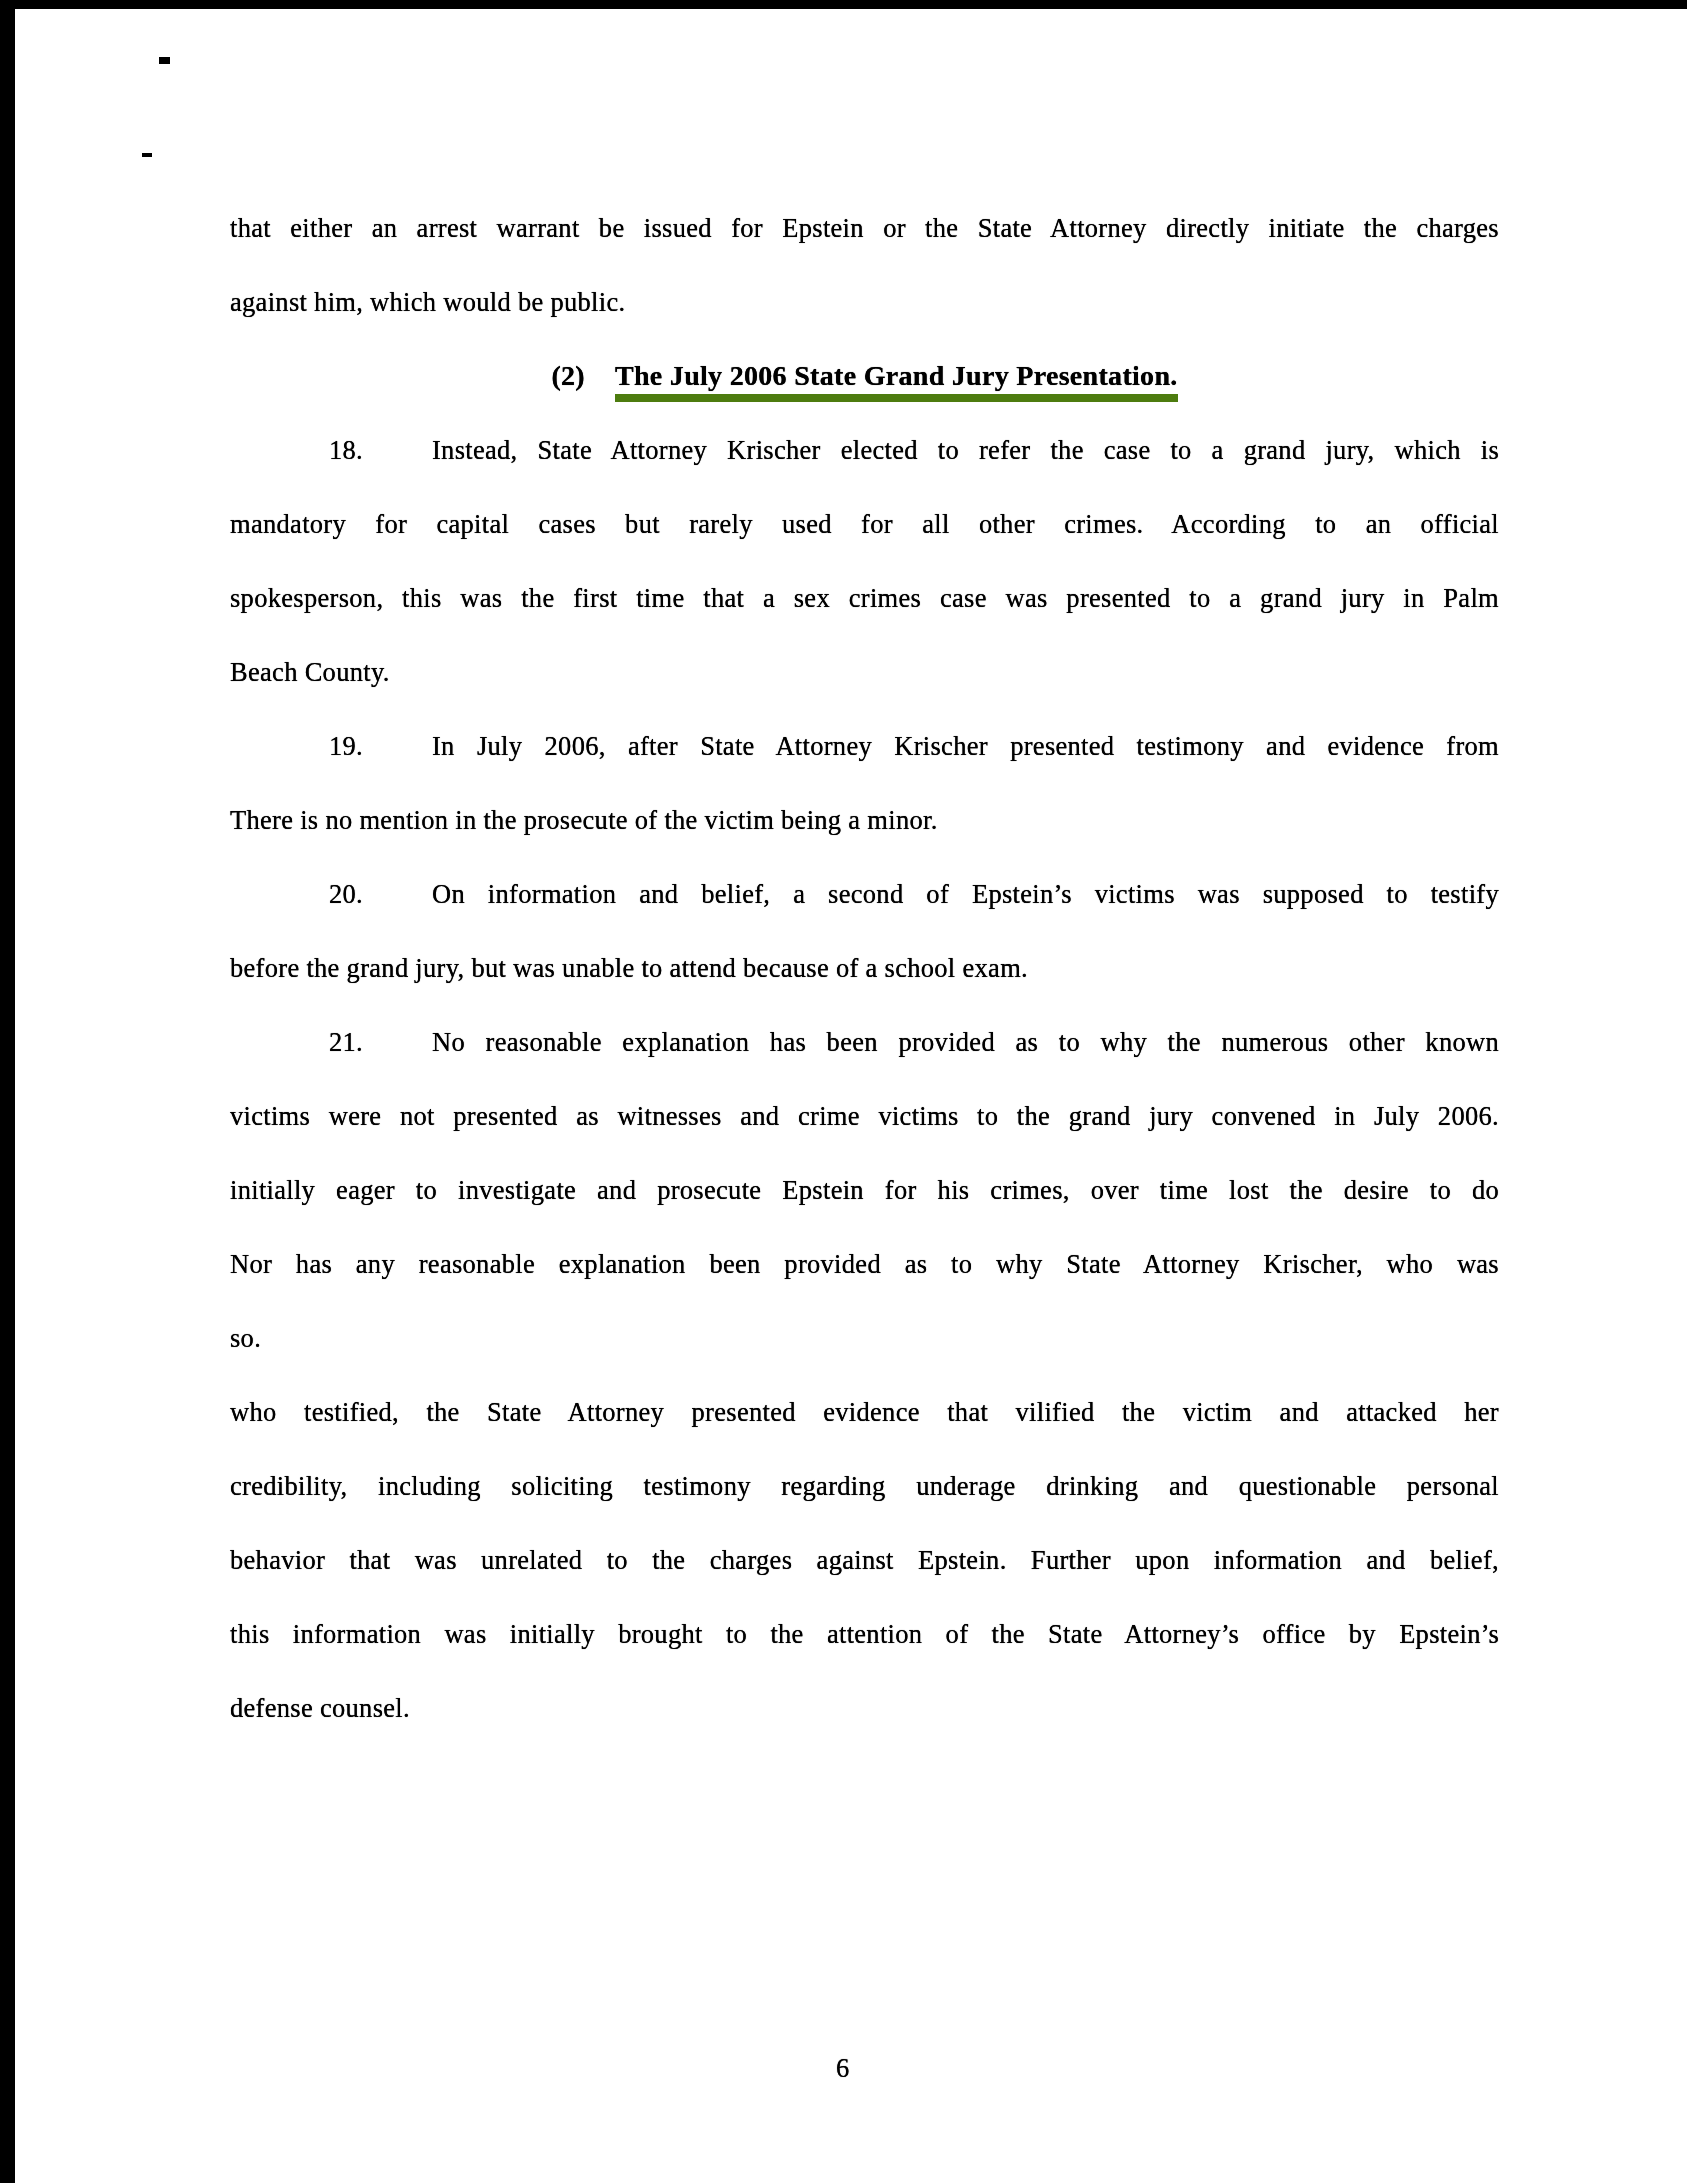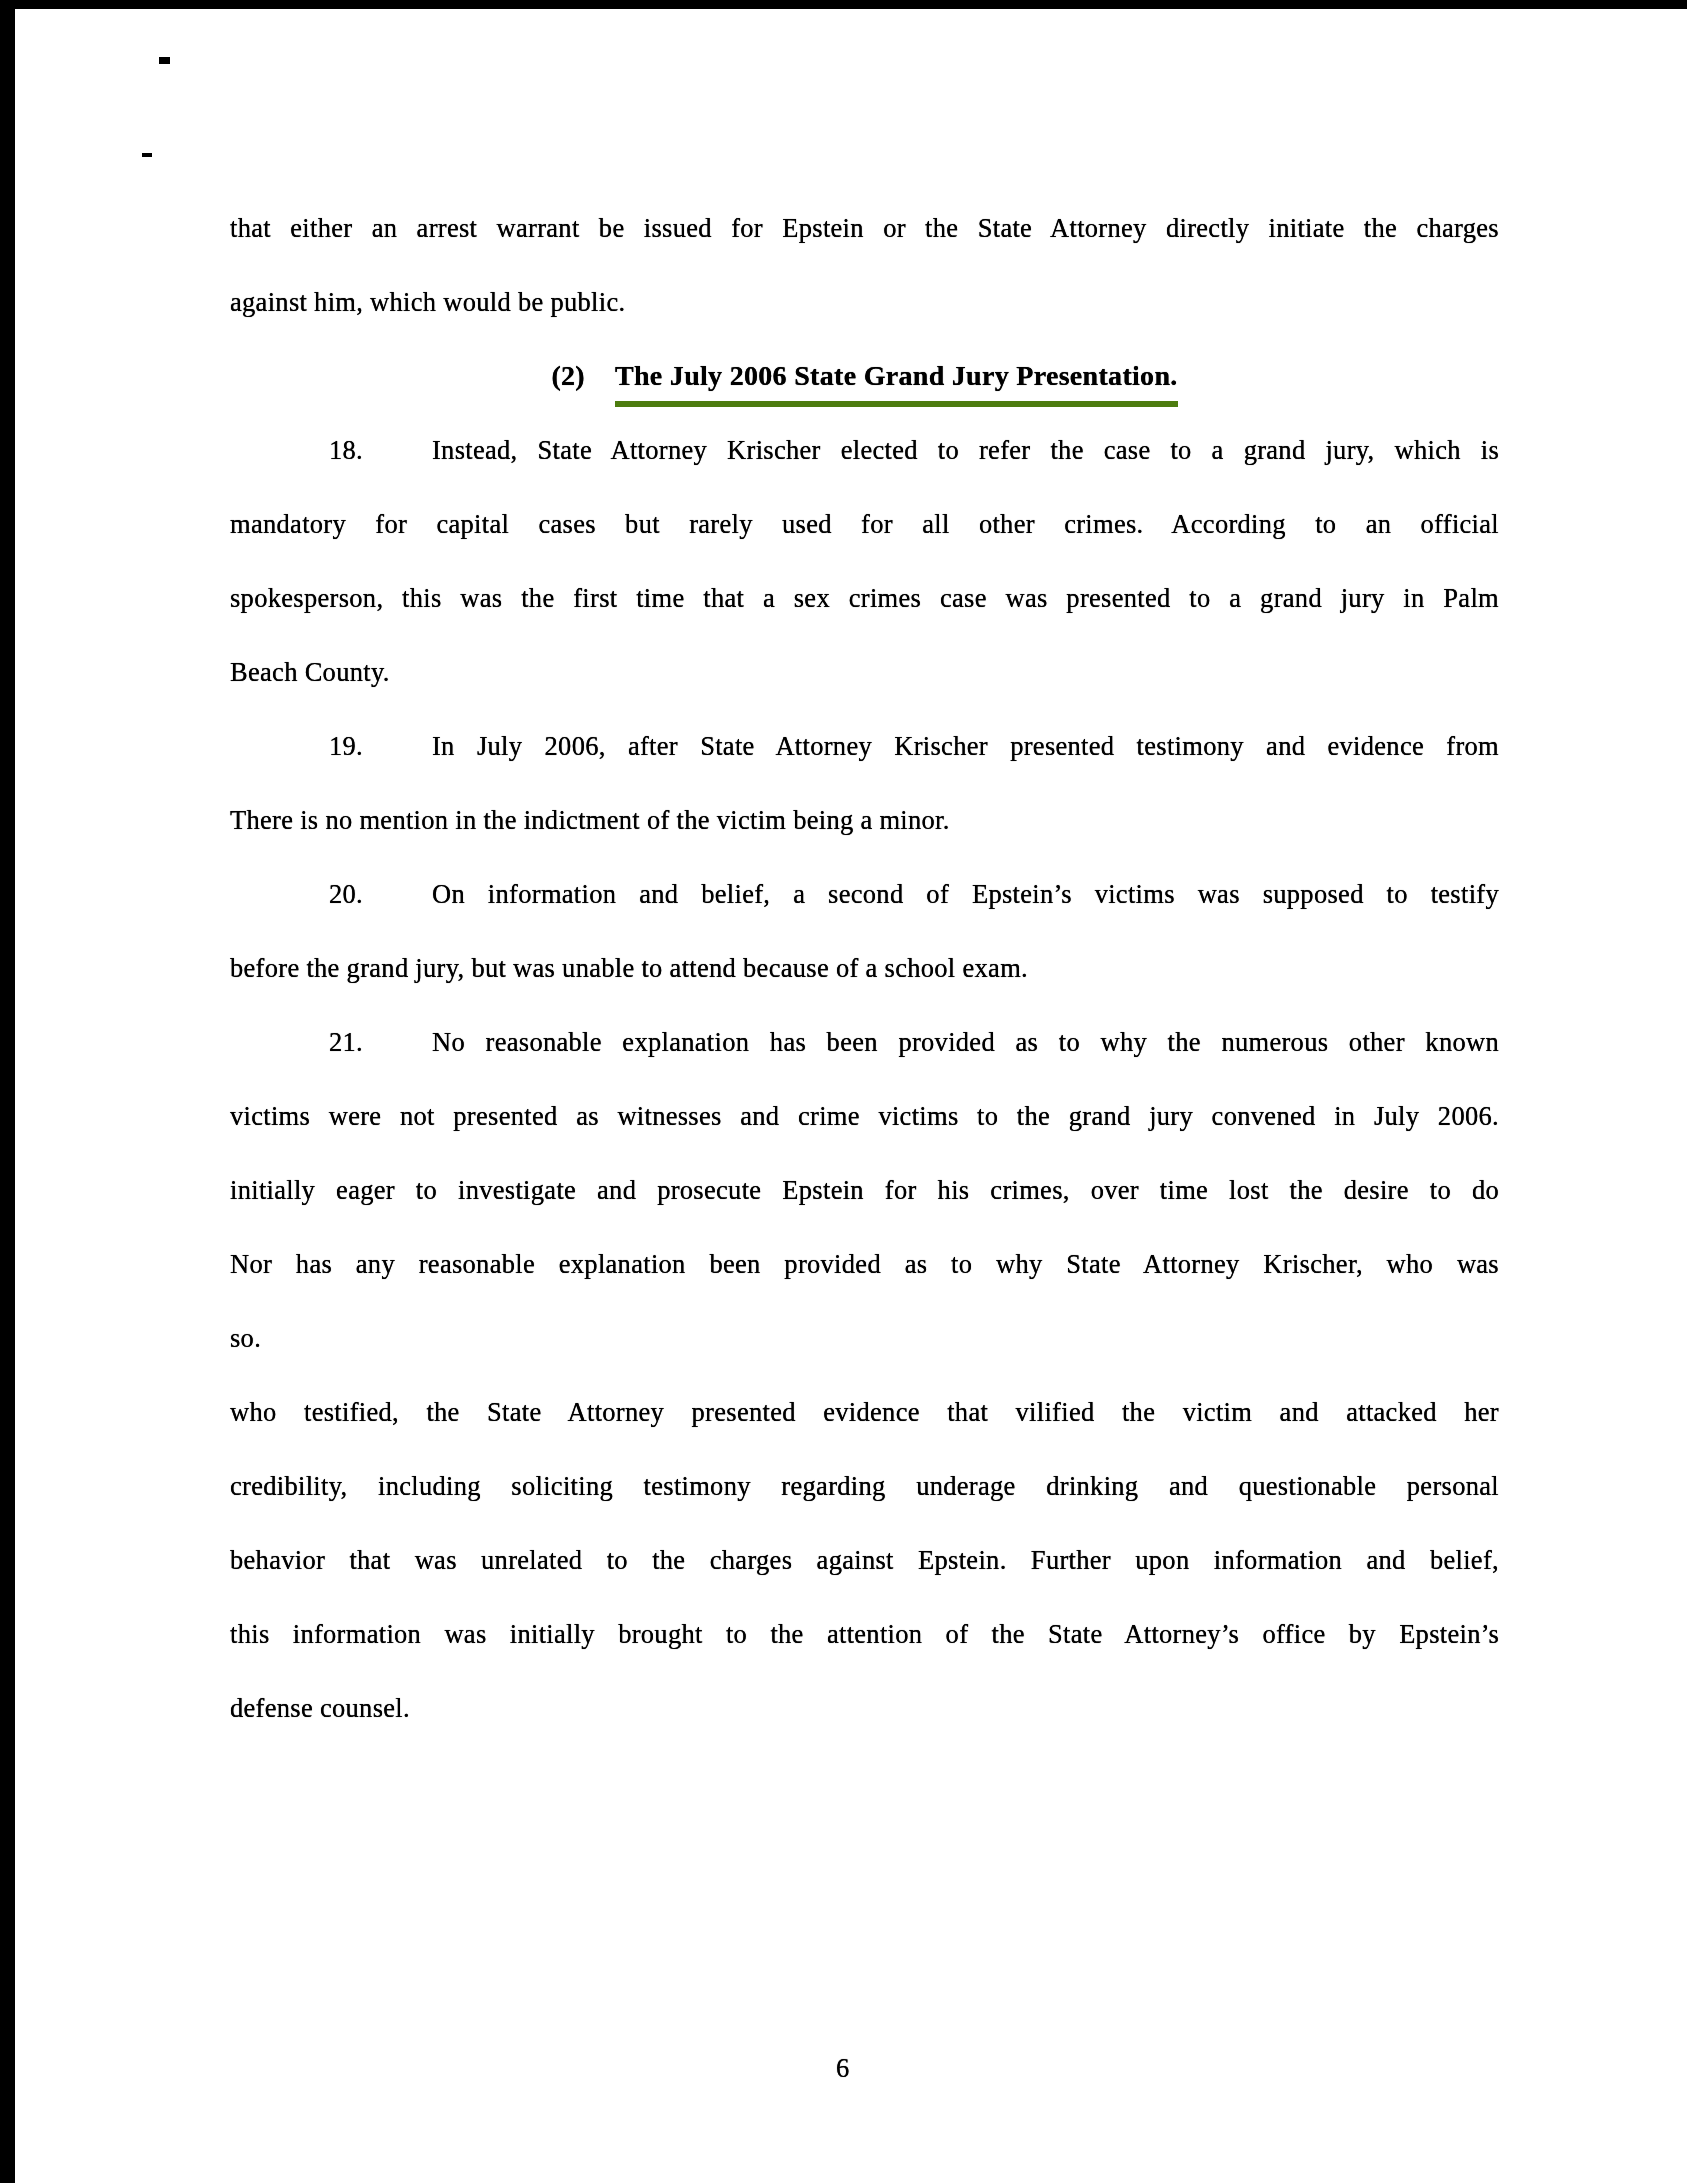--- a/index.html
+++ b/index.html
@@ -72,22 +72,22 @@
     text-indent: 0;
   }
   .seg-hnum { font-weight: bold; }
   .seg-hgap {
     display: inline-block;
     width: 30px;
     text-indent: 0;
   }
   .seg-hul {
     font-weight: bold;
-    border-bottom: 6px solid #4d7c0f;
-    padding-bottom: 10px;
+    border-bottom: 8px solid #4d7c0f;
+    padding-bottom: 3px;
   }
   .seg-i { font-style: italic; }
 
   .page-number {
     position: absolute;
     left: 186px;
     top: 2048px;
     width: 1313px;
     line-height: 40px;
     font-size: 26.5px;
@@ -106,21 +106,21 @@
 
   <div class="doc-lines">
       <div class="line justify"><span class="seg-n">that either an arrest warrant be issued for Epstein or the State Attorney directly initiate the charges</span></div>
       <div class="line left"><span class="seg-n">against him, which would be public.</span></div>
       <div class="line center"><span class="seg-hnum">(2)</span><span class="seg-hgap"></span><span class="seg-hul">The July 2006 State Grand Jury Presentation.</span></div>
       <div class="line justify indent"><span class="seg-pnum">18.</span><span class="seg-n">Instead, State Attorney Krischer elected to refer the case to a grand jury, which is</span></div>
       <div class="line justify"><span class="seg-n">mandatory for capital cases but rarely used for all other crimes.  According to an official</span></div>
       <div class="line justify"><span class="seg-n">spokesperson, this was the first time that a sex crimes case was presented to a grand jury in Palm</span></div>
       <div class="line left"><span class="seg-n">Beach County.</span></div>
       <div class="line justify indent"><span class="seg-pnum">19.</span><span class="seg-n">In July 2006, after State Attorney Krischer presented testimony and evidence from</span></div>
-      <div class="line left"><span class="seg-n">There is no mention in the indictment of the victim being a minor.</span></div>
+      <div class="line left"><span class="seg-n">There is no mention in the prosecute of the victim being a minor.</span></div>
       <div class="line justify indent"><span class="seg-pnum">20.</span><span class="seg-n">On information and belief, a second of Epstein’s victims was supposed to testify</span></div>
       <div class="line left"><span class="seg-n">before the grand jury, but was unable to attend because of a school exam.</span></div>
       <div class="line justify indent"><span class="seg-pnum">21.</span><span class="seg-n">No reasonable explanation has been provided as to why the numerous other known</span></div>
       <div class="line justify"><span class="seg-n">victims were not presented as witnesses and crime victims to the grand jury convened in July 2006.</span></div>
       <div class="line justify"><span class="seg-n">initially eager to investigate and prosecute Epstein for his crimes, over time lost the desire to do</span></div>
       <div class="line justify"><span class="seg-n">Nor has any reasonable explanation been provided as to why State Attorney Krischer, who was</span></div>
       <div class="line left"><span class="seg-n">so.</span></div>
       <div class="line justify"><span class="seg-n">who testified, the State Attorney presented evidence that vilified the victim and attacked her</span></div>
       <div class="line justify"><span class="seg-n">credibility, including soliciting testimony regarding underage drinking and questionable personal</span></div>
       <div class="line justify"><span class="seg-n">behavior that was unrelated to the charges against Epstein.  Further upon information and belief,</span></div>

